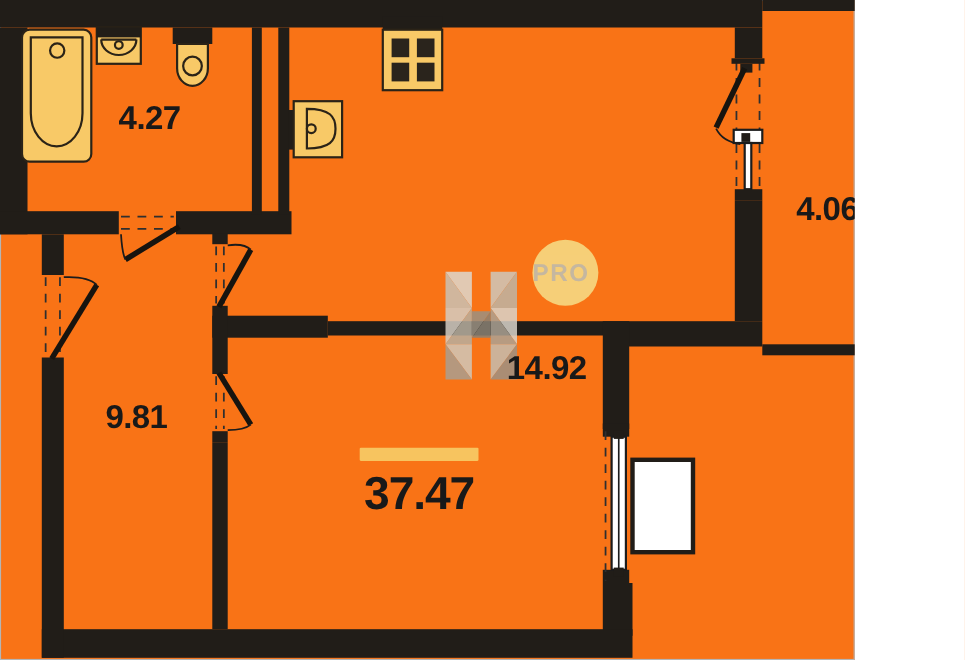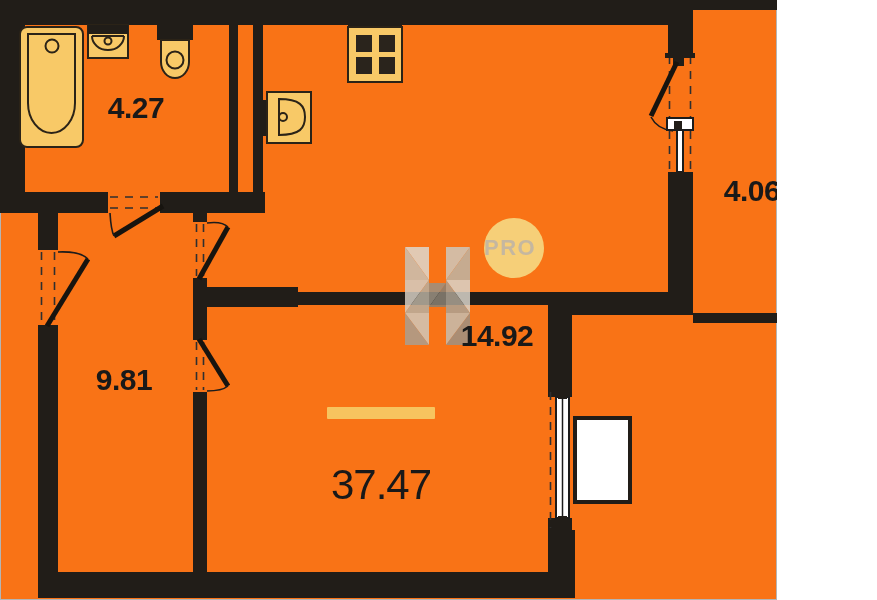--- a/index.html
+++ b/index.html
@@ -22,21 +22,21 @@
   .fx{fill:var(--fixture);stroke:var(--fixture-line);stroke-width:2;}
   .fx-line{fill:none;stroke:var(--fixture-line);stroke-width:2;}
   .fx-dark{fill:var(--wall);}
   .burner{fill:#2a241c;}
   .acbox{fill:#ffffff;stroke:var(--wall);stroke-width:4;}
   .facet{fill-opacity:.85;}
   .lbl{
     position:absolute;transform:translate(-50%,-50%);
     color:var(--label);font-weight:700;font-size:30px;letter-spacing:-0.5px;white-space:nowrap;
   }
-  .lbl-total{font-size:42px;font-weight:400;letter-spacing:-1px;margin-top:36px;}
+  .lbl-total{font-size:42px;font-weight:700;letter-spacing:-1px;}
   .accent-bar{position:absolute;left:327px;top:407px;width:108px;height:12px;background:var(--accent);border-radius:1px;}
   .pro-badge{
     position:absolute;left:484px;top:218px;width:60px;height:60px;border-radius:50%;
     background:var(--badge-bg);opacity:.96;display:flex;align-items:center;
   }
   .pro-badge span{color:var(--badge-text);font-size:22px;font-weight:700;letter-spacing:1.5px;}
 </style>
 </head>
 <body>
 

